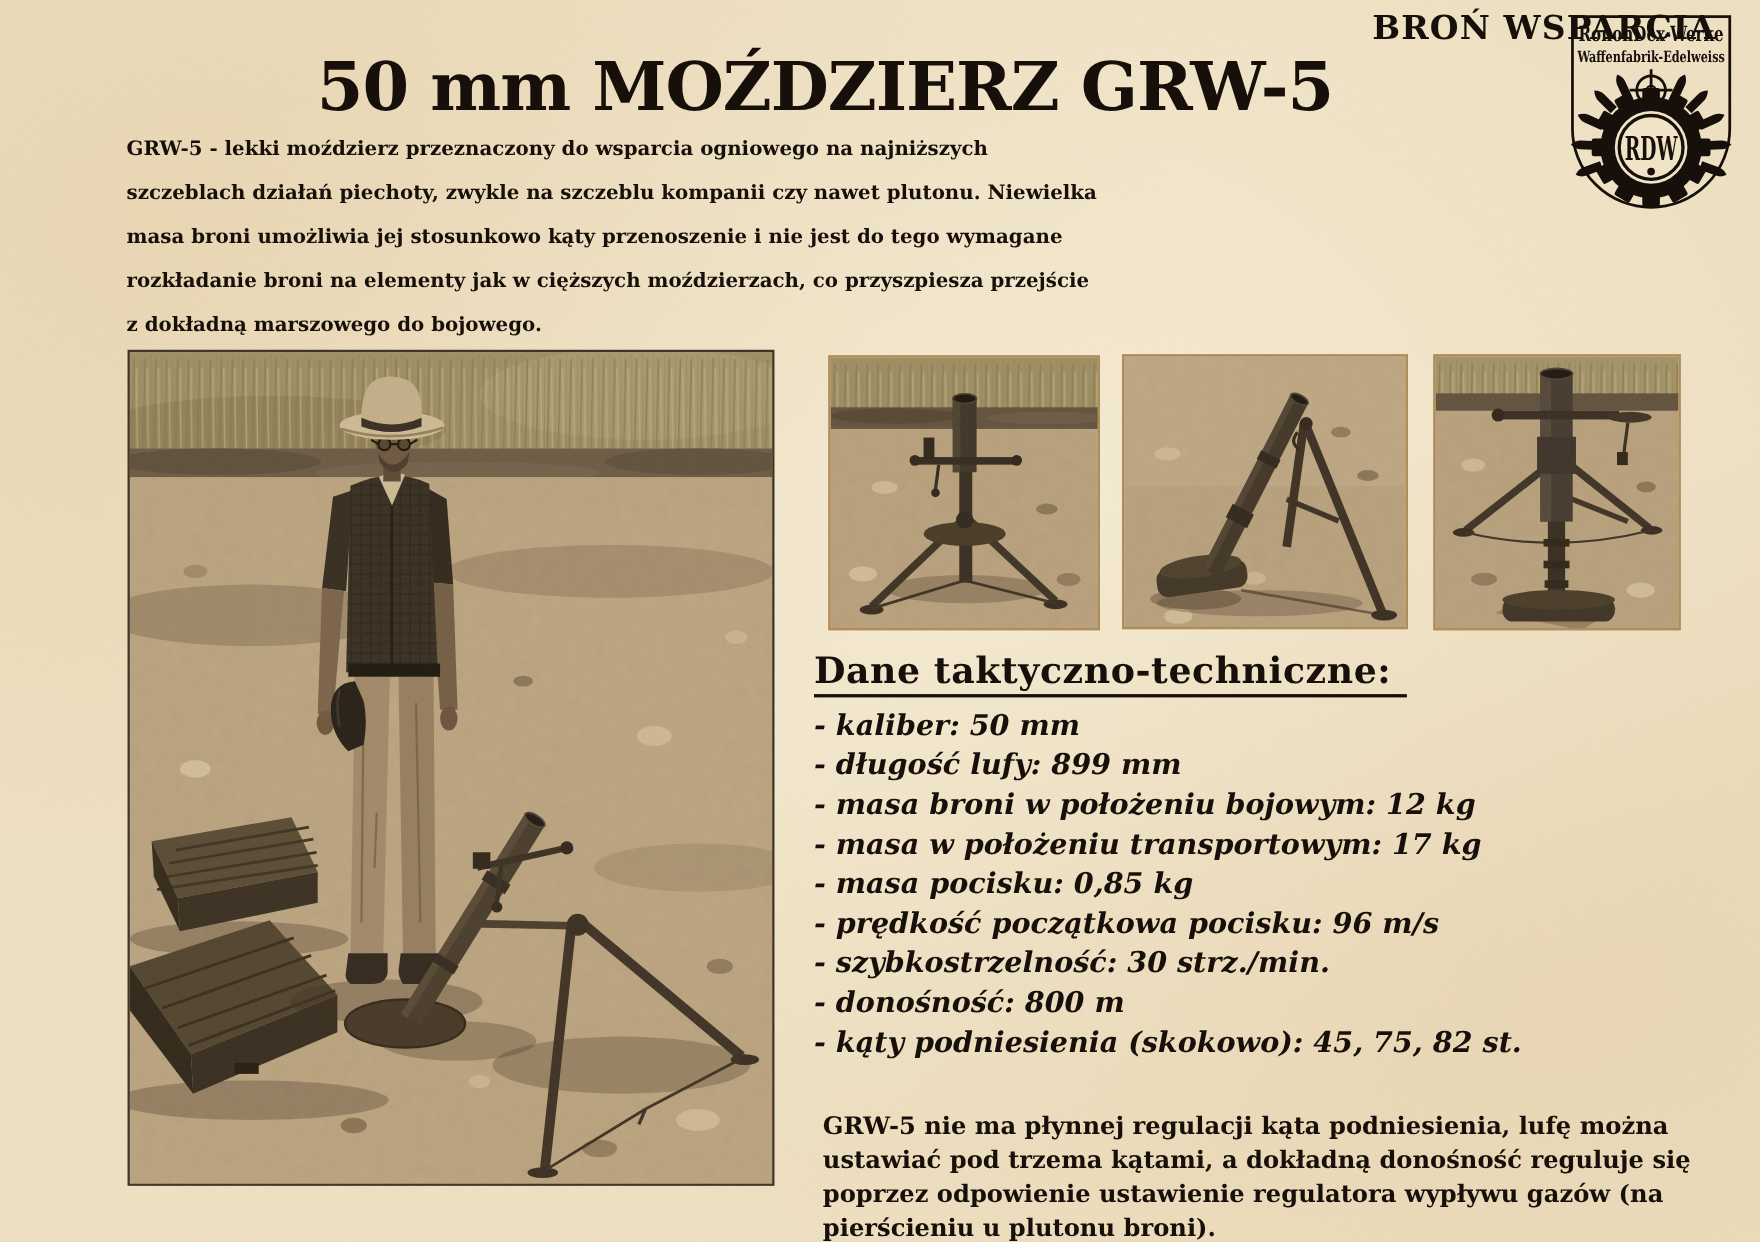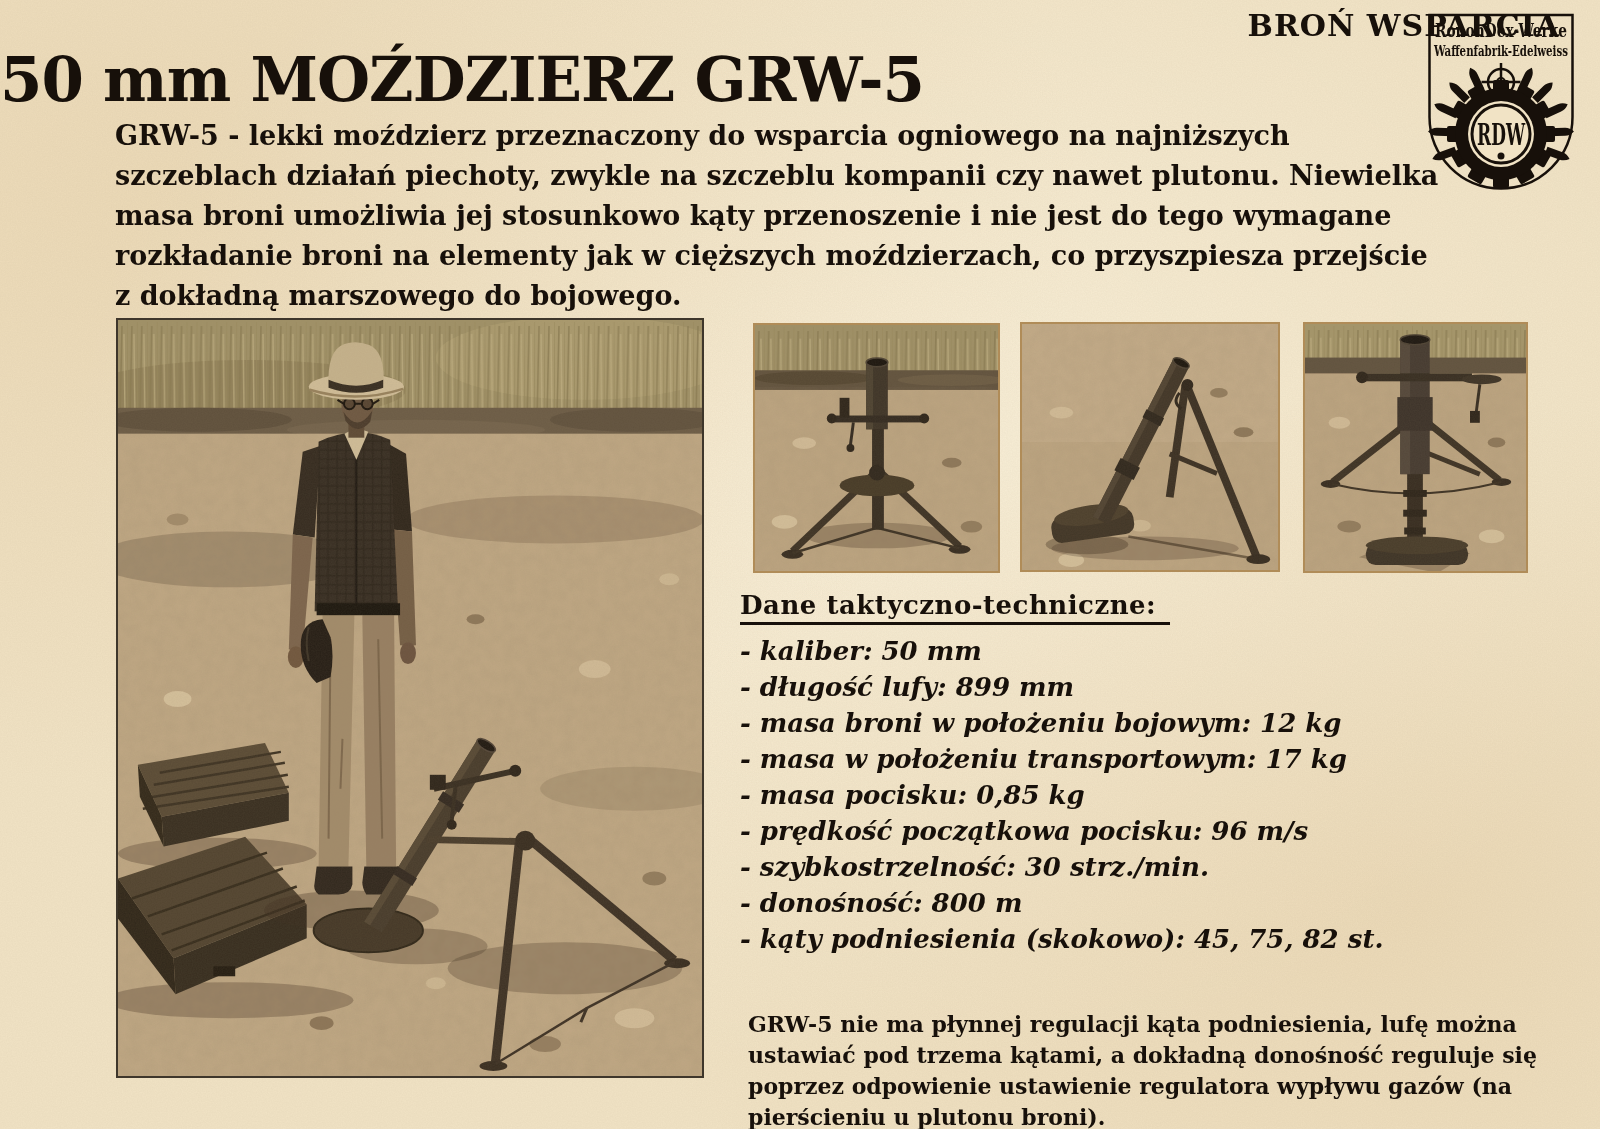--- a/index.html
+++ b/index.html
@@ -8,33 +8,33 @@
     font-family:"DejaVu Serif","Liberation Serif",serif;color:#17100a;
     background:
       radial-gradient(ellipse at 12% 18%, rgba(210,172,115,0.18), rgba(0,0,0,0) 45%),
       radial-gradient(ellipse at 88% 80%, rgba(205,165,108,0.16), rgba(0,0,0,0) 40%),
       radial-gradient(ellipse at 55% 40%, rgba(255,249,232,0.55), rgba(0,0,0,0) 65%),
       #f1e3c5;
   }
   .paper-grain{position:absolute;left:0;top:0;width:1600px;height:1129px;pointer-events:none;}
   .kicker{position:absolute;top:8px;left:0;width:1560px;text-align:right;
     font-size:30px;font-weight:bold;letter-spacing:1px;}
-  .title{position:absolute;top:44px;left:0;width:1500px;
+  .title{position:absolute;top:44px;left:0;width:1500px;text-align:center;
     font-size:61px;font-weight:bold;letter-spacing:-1px;white-space:nowrap;}
   .logo{position:absolute;left:1425px;top:12px;width:152px;height:192px;}
-  .intro{position:absolute;left:115px;top:116px;font-size:27px;font-weight:bold;}
+  .intro{position:absolute;left:115px;top:116px;font-size:18px;font-weight:bold;}
   .intro .line{height:40px;line-height:40px;white-space:nowrap;}
   .photo{position:absolute;margin:0;padding:0;overflow:hidden;background:#c6ae8b;}
   .photo svg{display:block;width:100%;height:100%;}
   .main-photo{left:116px;top:318px;width:588px;height:760px;border:2px solid #3e362b;box-sizing:border-box;}
   .p1{left:753px;top:323px;width:247px;height:250px;border:2px solid #b08c58;box-sizing:border-box;}
   .p2{left:1020px;top:322px;width:260px;height:250px;border:2px solid #b08c58;box-sizing:border-box;}
   .p3{left:1303px;top:322px;width:225px;height:251px;border:2px solid #b08c58;box-sizing:border-box;}
   .specs{position:absolute;left:740px;top:590px;}
-  .specs h2{margin:0;font-size:26px;font-weight:bold;display:inline-block;
+  .specs h2{margin:0;font-size:33px;font-weight:bold;display:inline-block;
     border-bottom:3px solid #17100a;padding:0 14px 2px 0;letter-spacing:0.5px;}
   .specs ul{list-style:none;margin:8px 0 0 0;padding:0;}
   .specs li{font-size:26px;font-weight:bold;line-height:36px;white-space:nowrap;font-style:italic;}
   .note{position:absolute;left:748px;top:1009px;font-size:22px;font-weight:bold;}
   .note .line{height:31px;line-height:31px;white-space:nowrap;}
 </style>
 </head>
 <body>
 
 <div class="page">

